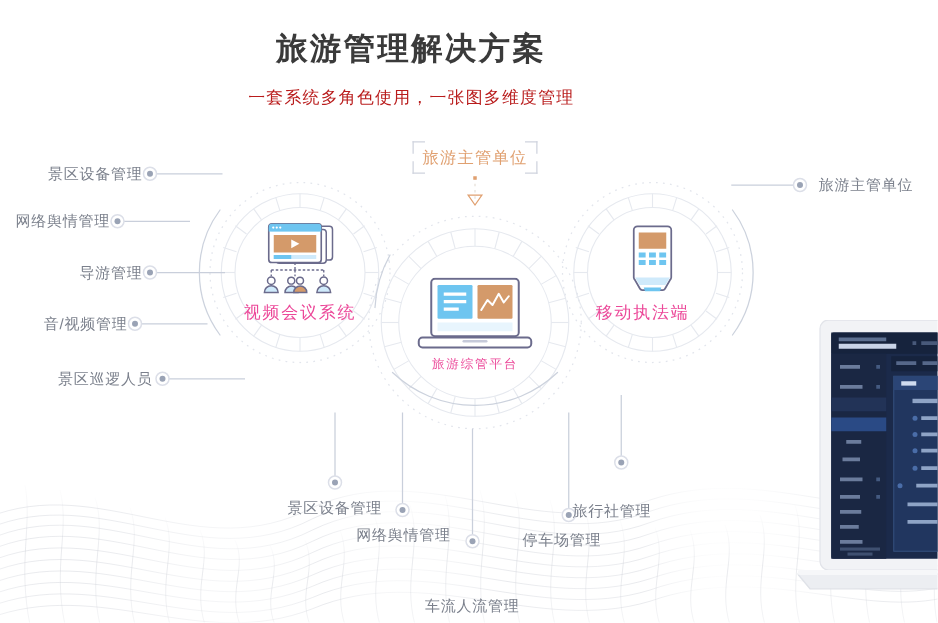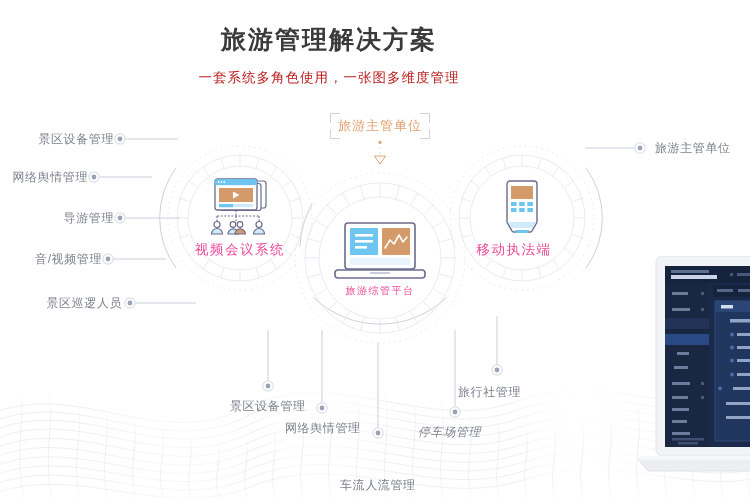--- a/index.html
+++ b/index.html
@@ -56,22 +56,22 @@
   #lbl-l2{right:662px;top:170px;}
   #lbl-l3{right:636px;top:211px;}
   #lbl-l4{right:648px;top:252px;}
   #lbl-l5{right:628px;top:296px;}
   
   #lbl-r1{left:655px;top:141px;}
   
   #lbl-b1{left:230px;top:399px;}
   #lbl-b2{left:285px;top:421px;}
   #lbl-b3{left:340px;top:446px;margin-top:32px;}
-  #lbl-b4{left:418px;top:425px;font-style:italic;}
-  #lbl-b5{left:458px;top:385px;}
+  #lbl-b4{left:418px;top:425px;}
+  #lbl-b5{left:458px;top:402px;}
 
   
   .icon-wrap{position:absolute;}
   #icon-video{left:206px;top:178px;width:68px;height:58px;}
   #icon-mobile{left:500px;top:180px;width:44px;height:58px;}
   #icon-center{left:332px;top:222px;width:96px;height:62px;}
 
   
   #mockup{position:absolute;left:638px;top:256px;width:180px;height:230px;}
 </style>

